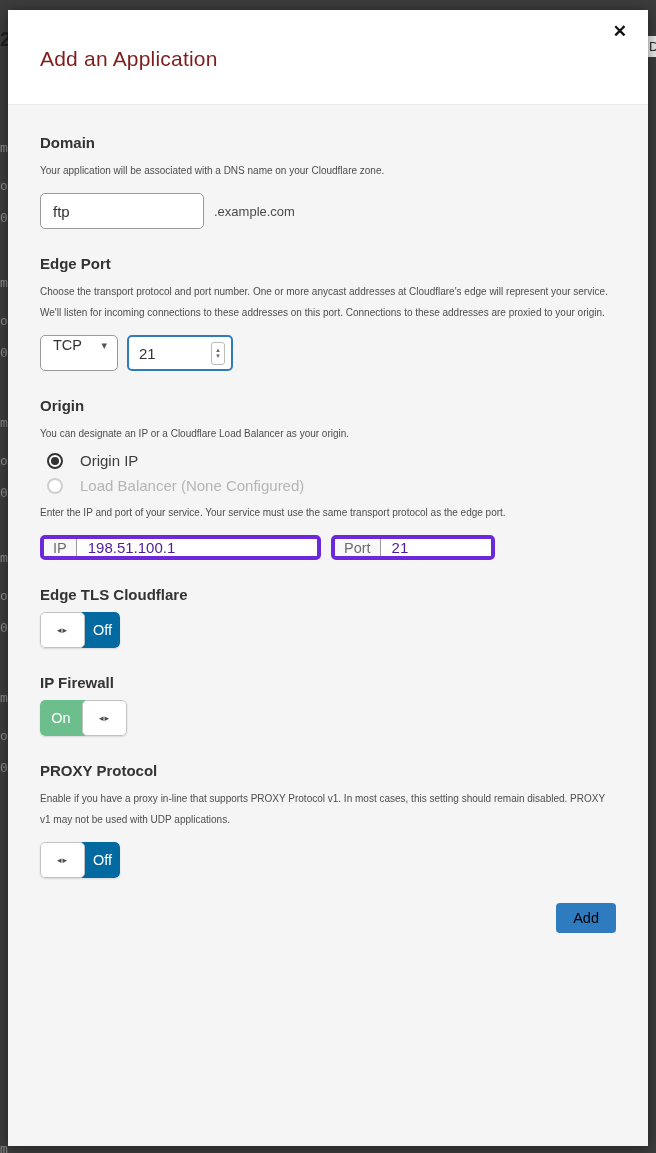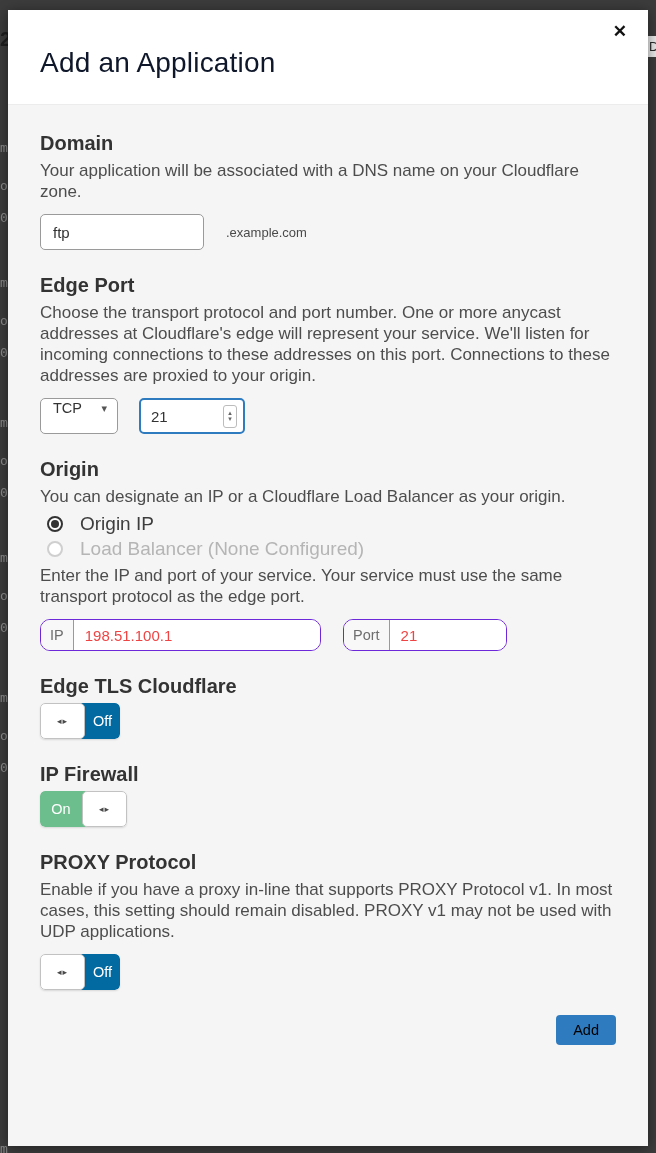--- a/index.html
+++ b/index.html
@@ -23,31 +23,31 @@
   
   .modal {
     position:absolute; left:8px; top:10px; width:640px; height:1136px;
     background:#f5f5f5; box-shadow:0 2px 12px rgba(0,0,0,.45);
     overflow:hidden;
   }
   .modal-header {
     background:#ffffff; height:95px; padding:37px 32px 0 32px; position:relative;
     border-bottom:1px solid #ececec;
   }
-  .modal-title { font-size:28px; font-weight:400; color:#0f172a; letter-spacing:.2px; }
+  .modal-title { font-size:21px; font-weight:400; color:#7f1d1d; letter-spacing:.2px; }
   .close-btn {
     position:absolute; top:13px; right:21px; background:none; border:none;
     font-size:17px; font-weight:bold; color:#111; cursor:pointer; line-height:1;
   }
   .modal-body { padding:28px 32px 0 32px; }
   
   .section { margin-bottom:25px; }
-  .sec-label { font-size:20px; font-weight:bold; color:#333; line-height:20px; margin-bottom:7px; }
-  .desc { font-size:17px; color:#4d4d4d; line-height:21px; max-width:578px; margin-bottom:12px; }
-  .row { display:flex; align-items:center;gap:12px; }
+  .sec-label { font-size:15px; font-weight:bold; color:#333; line-height:20px; margin-bottom:7px; }
+  .desc { font-size:10px; color:#4d4d4d; line-height:21px; max-width:578px; margin-bottom:12px; }
+  .row { display:flex; align-items:center; }
   
   .text-input {
     height:36px; background:#fff; border:1px solid #9a9a9a; border-radius:5px;
     font:15px "Liberation Sans", sans-serif; color:#333; padding:0 12px; outline:none;
   }
   .domain-input { width:164px; }
   .suffix { font-size:13px; color:#4a4a4a; margin-left:10px; }
   
   .select-box {
     width:78px; height:36px; background:#fff; border:1px solid #9a9a9a; border-radius:5px;
@@ -68,35 +68,35 @@
     border:1px solid #bcbcbc; border-radius:3px; width:16px; height:23px; color:#666;
     font-size:7px; line-height:6px; user-select:none; cursor:pointer;
   }
   
   .radio-row { display:flex; align-items:center; height:25px; cursor:pointer; }
   .radio {
     width:16px; height:16px; border-radius:50%; border:2px solid #333; margin:0 17px 0 7px;
     display:inline-flex; align-items:center; justify-content:center; background:#fff; flex:none;
   }
   .radio .dot { width:8px; height:8px; border-radius:50%; background:#333; }
-  .radio-label { font-size:19px; color:#3d3d3d;text-align:right; }
+  .radio-label { font-size:15px; color:#3d3d3d;text-align:right; }
   .radio-row.disabled .radio { border-color:#cfcfcf; }
   .radio-row.disabled .radio-label { color:#b5b5b5; }
   .desc2 { margin-top:4px; }
   
   .input-group {
-    display:flex; align-items:stretch; height:32px; background:#fff;
-    border:1px solid #6d28d9; border-radius:10px; overflow:hidden;
+    display:flex; align-items:stretch; height:25px; background:#fff;
+    border:4px solid #6d28d9; border-radius:5px; overflow:hidden;
   }
   .input-group .prefix {
     display:flex; align-items:center; padding:0 9px; background:#f8f8f8;
     border-right:1px solid #9a9a9a; font-size:14.5px; color:#6e6e6e;
   }
   .input-group input {
-    border:none; outline:none; padding:0 11px; font:15px "Liberation Sans", sans-serif; color:#ef4444;
+    border:none; outline:none; padding:0 11px; font:15px "Liberation Sans", sans-serif; color:#4c1d95;
   }
   .ip-group { width:281px; }
   .ip-group input { width:100%; }
   .port-group { width:164px; margin-left:10px; }
   .port-group input { width:100%; }
   
   .toggle {
     display:inline-flex; height:36px; border-radius:5px; overflow:hidden; cursor:pointer;
     box-shadow:0 1px 2px rgba(0,0,0,.12);
   }

